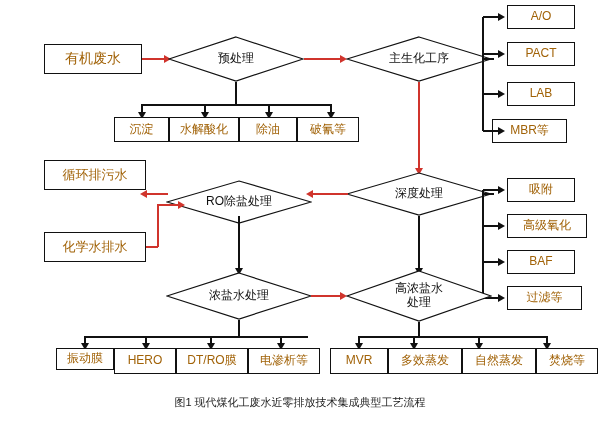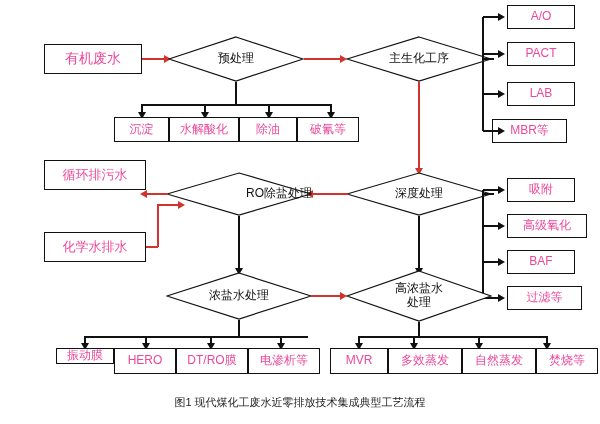--- a/index.html
+++ b/index.html
@@ -19,21 +19,21 @@
   }
   .box {
     position: absolute;
     box-sizing: border-box;
     border: 1px solid #111111;
     background: #ffffff;
     display: flex;
     align-items: center;
     justify-content: center;
     font-size: 12px;
-    color: #ec4899;
+    color: #a16207;
     line-height: 1.1;
     text-align: center;
     white-space: nowrap;
   }
   .diamond-wrap {
     position: absolute;
     display: flex;
     align-items: center;
     justify-content: center;
   }
@@ -182,21 +182,21 @@
   <div class="diamond-wrap" style="left:346px; top:172px; width:146px; height:44px;">
     <svg width="146" height="44" viewBox="0 0 146 44">
       <polygon points="73,1 145,22 73,43 1,22" fill="#ffffff" stroke="#111111" stroke-width="1.2"></polygon>
     </svg>
     <div class="diamond-label">深度处理</div>
   </div>
 
   <div class="line red" style="left:311px; top:193px; width:37px; height:1.5px;"></div>
   <div class="arrow left red" style="left:306px; top:190px;"></div>
 
-  <div class="diamond-wrap" style="left:166px; top:172px; width:146px; height:44px;justify-content:flex-end;">
+  <div class="diamond-wrap" style="left:166px; top:180px; width:146px; height:44px;">
     <svg width="146" height="44" viewBox="0 0 146 44">
       <polygon points="73,1 145,22 73,43 1,22" fill="#ffffff" stroke="#111111" stroke-width="1.2"></polygon>
     </svg>
     <div class="diamond-label">RO除盐处理</div>
   </div>
 
   <div class="line red" style="left:146px; top:193px; width:22px; height:1.5px;"></div>
   <div class="arrow left red" style="left:140px; top:190px;"></div>
 
   <div class="box" style="left:44px; top:160px; width:102px; height:30px; font-size:13px;">
@@ -264,21 +264,21 @@
   <div class="line" style="left:84px; top:336px; width:224px; height:1.5px;"></div>
   <div class="line" style="left:84px; top:336px; width:1.5px; height:9px;"></div>
   <div class="arrow down" style="left:81px; top:343px;"></div>
   <div class="line" style="left:145px; top:336px; width:1.5px; height:9px;"></div>
   <div class="arrow down" style="left:142px; top:343px;"></div>
   <div class="line" style="left:210px; top:336px; width:1.5px; height:9px;"></div>
   <div class="arrow down" style="left:207px; top:343px;"></div>
   <div class="line" style="left:280px; top:336px; width:1.5px; height:9px;"></div>
   <div class="arrow down" style="left:277px; top:343px;"></div>
 
-  <div class="box" style="left:56px; top:348px; width:58px; height:16px;">
+  <div class="box" style="left:56px; top:348px; width:58px; height:22px;">
     <span>振动膜</span>
   </div>
   <div class="box" style="left:114px; top:348px; width:62px; height:26px;">
     <span>HERO</span>
   </div>
   <div class="box" style="left:176px; top:348px; width:72px; height:26px;">
     <span>DT/RO膜</span>
   </div>
   <div class="box" style="left:248px; top:348px; width:72px; height:26px;">
     <span>电渗析等</span>

